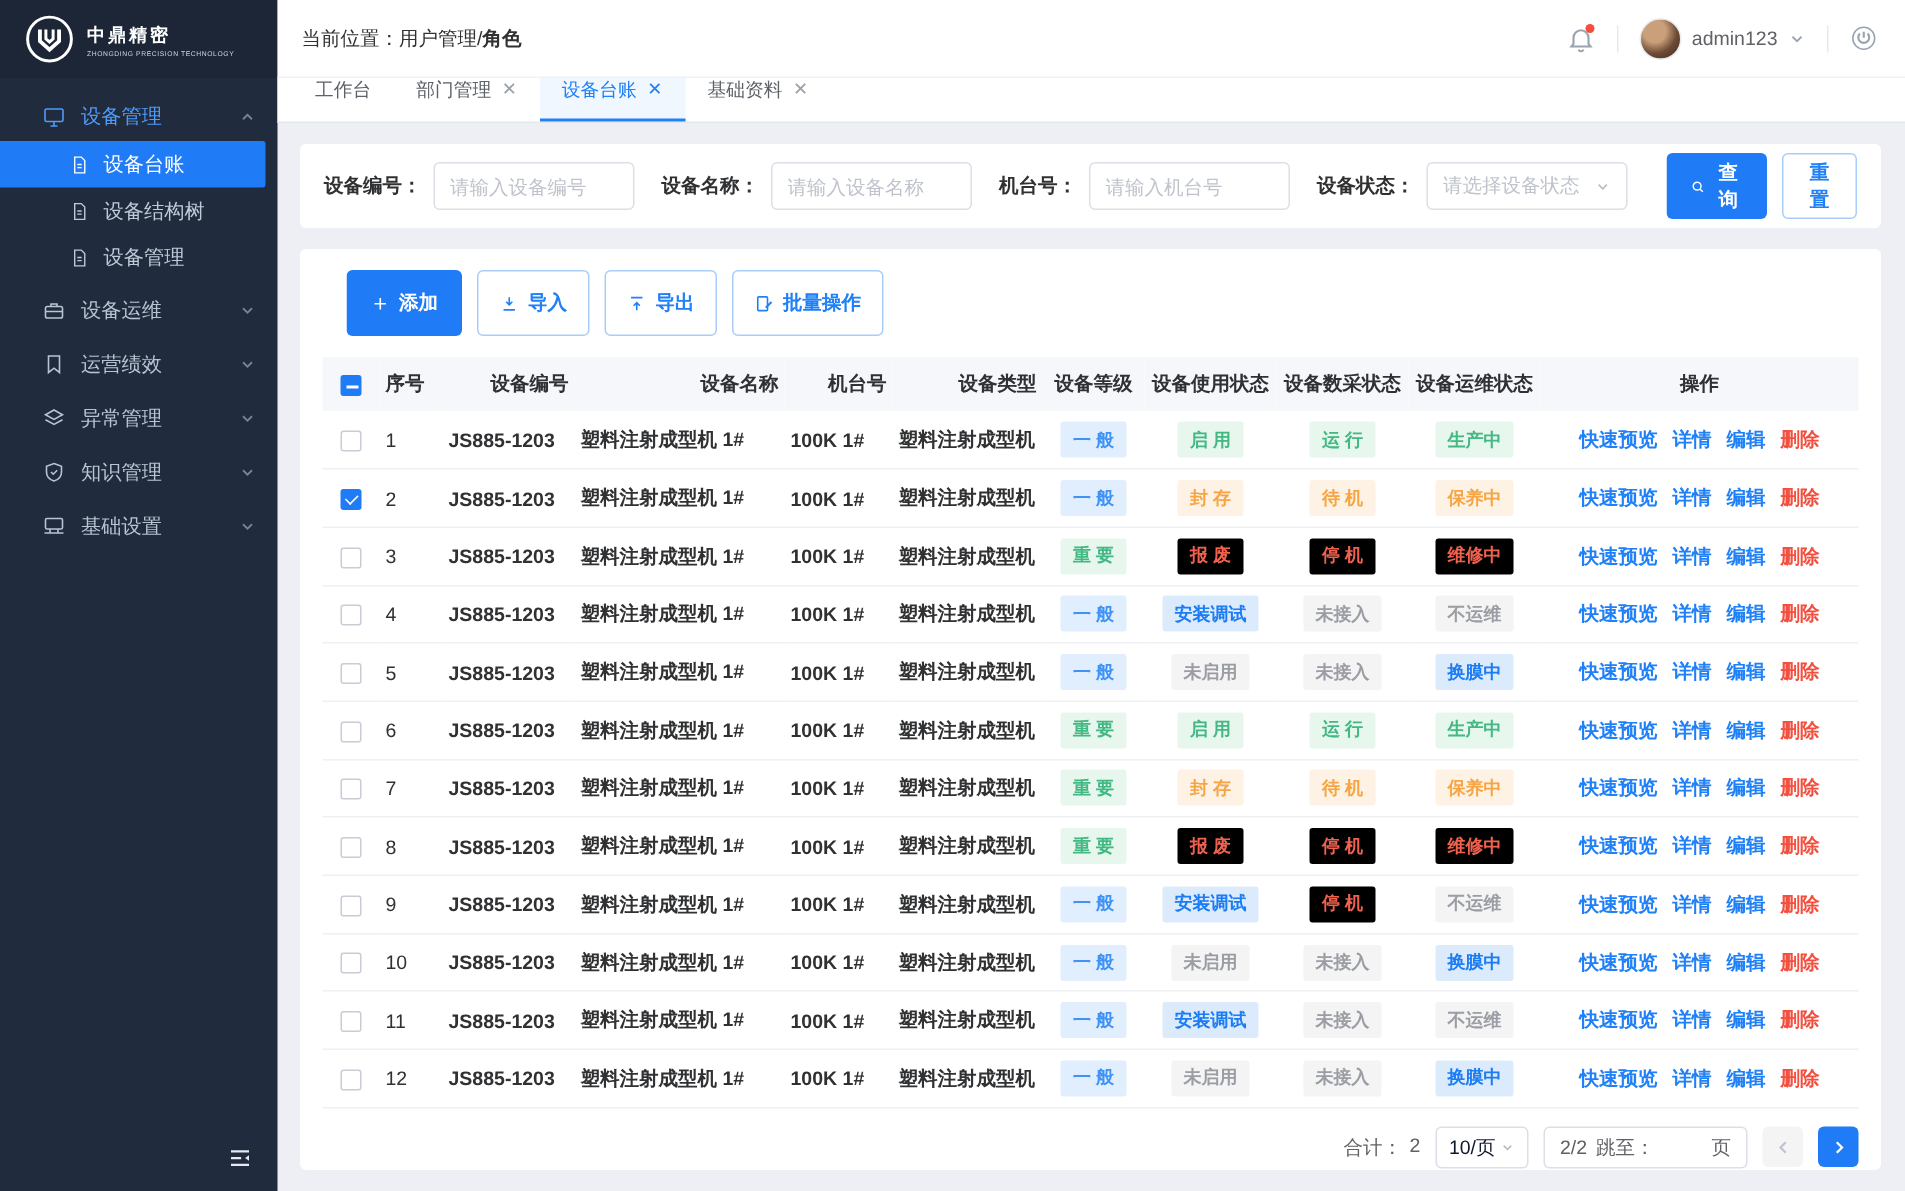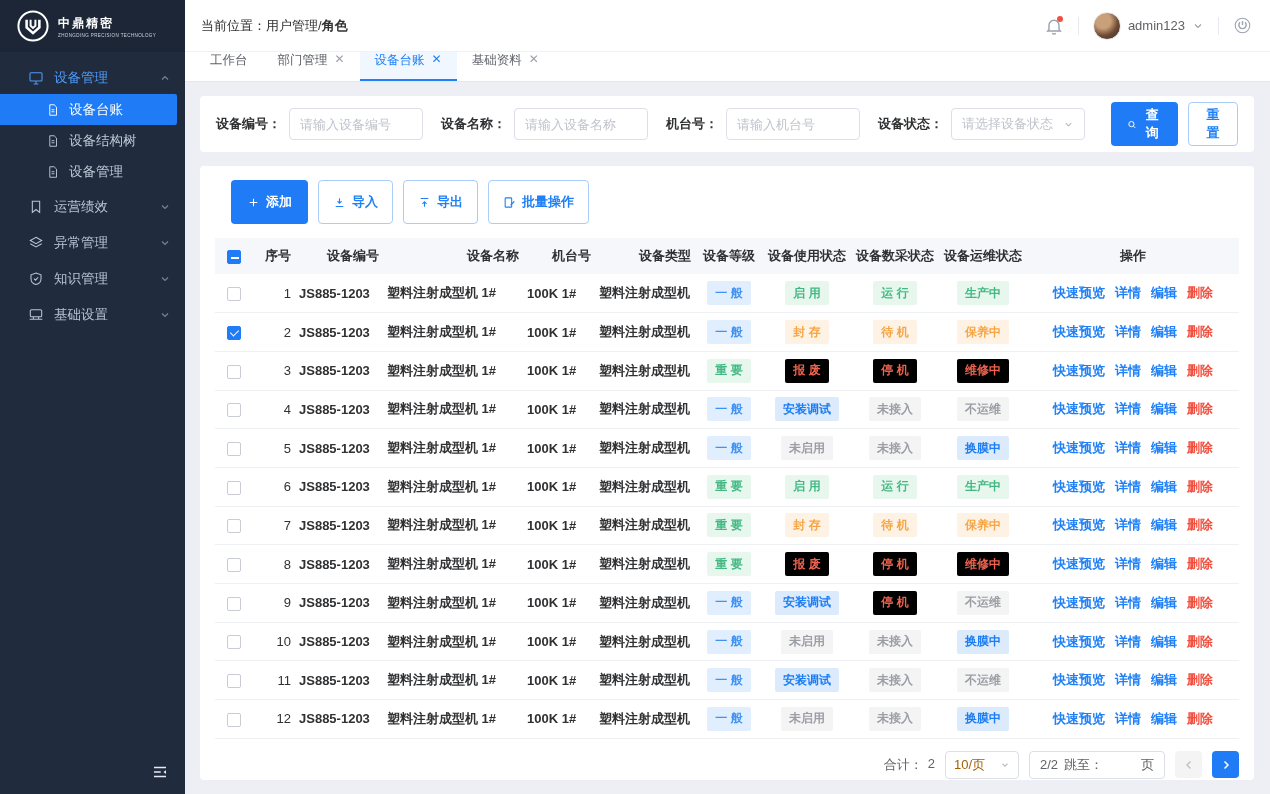--- a/index.html
+++ b/index.html
@@ -67,21 +67,21 @@
   .btn svg { width:13px; height:13px; }
   .search-btns { display:flex; gap:10px; margin-left:8px; }
 
   
   .table-card { flex:1; padding:14px 15px 12px; display:flex; flex-direction:column; overflow:hidden; }
   .toolbar { display:flex; gap:10px; flex-shrink:0;padding-left:16px; }
   table { border-collapse:collapse; width:100%; table-layout:fixed; margin-top:14px; }
   thead th { background:#f5f7fa; height:36px; font-size:13px; color:#303133; font-weight:bold; text-align:right; padding:0 4px; }
   tbody td { height:38.7px; border-bottom:1px solid #eef0f4; font-size:13px; padding:0 4px; }
   .col-cb { width:38px; text-align:center; }
-  .col-seq { width:42px; text-align:right; }
+  .col-seq { width:42px; text-align:left; }
   .col-code { width:88px; font-weight:bold; }
   .col-name { width:140px; font-weight:bold; }
   .col-machine { width:72px; font-weight:bold; }
   .col-type { width:100px; font-weight:bold; }
   .col-level { width:68px; text-align:center; }
   .col-use, .col-daq, .col-ops { width:88px; text-align:center; }
   .col-actions { width:212px; text-align:center; white-space:nowrap; }
   thead .col-code, thead .col-name, thead .col-machine, thead .col-type { font-weight:bold; }
   .cb { display:inline-block; width:14px; height:14px; border:1px solid #c9ccd4; border-radius:2px; background:#fff; vertical-align:middle; cursor:pointer; position:relative; }
   .cb.checked, .cb.indeterminate { background:#1f7cf6; border-color:#1f7cf6; }
@@ -93,21 +93,21 @@
   .badge.green   { background:#e7f7ee; color:#43b883; }
   .badge.orange  { background:#fdf2e3; color:#f7a544; }
   .badge.red     { background:#000000; color:#f0614e; }
   .badge.gray    { background:#f4f4f5; color:#9a9da3; }
   .lnk { color:#2080f7; font-weight:bold; cursor:pointer; margin:0 5px; text-decoration:none; }
   .lnk.danger { color:#f34f3f; }
 
   
   .pager { display:flex; align-items:center; justify-content:flex-end; gap:10px; margin-top:12px; flex-shrink:0; color:#606266; }
   .pg-total { display:flex; gap:5px; }
-  .pg-size { width:74px; height:28px; border:1px solid #dcdfe6; border-radius:4px; display:flex; align-items:center; justify-content:space-between; padding:0 8px; cursor:pointer; color:#a16207; }
+  .pg-size { width:62px; height:28px; border:1px solid #dcdfe6; border-radius:4px; display:flex; align-items:center; justify-content:space-between; padding:0 8px; cursor:pointer; color:#0f172a; }
   .pg-size .chev { width:10px; height:10px; color:#b8bcc4; }
   .pg-jump { height:28px; border:1px solid #dcdfe6; border-radius:4px; display:flex; align-items:center; padding:0 10px; gap:6px; }
   .pg-jump input { width:26px; border:none; outline:none; font-size:13px; font-family:inherit; }
   .pg-btn { width:27px; height:27px; border-radius:4px; display:flex; align-items:center; justify-content:center; cursor:pointer; }
   .pg-btn svg { width:12px; height:12px; }
   .pg-prev { background:#f4f4f5; color:#c0c4cc; }
   .pg-next { background:#1f7cf6; color:#fff; }
 </style>
 </head>
 <body>
@@ -151,20 +151,32 @@
               <path d="M9.5 11.5h5M9.5 15h5"></path>
             </svg>
             <span>设备结构树</span>
           </div>
           <div class="sub-item">
             <svg class="nav-icon" viewBox="0 0 24 24" fill="none" stroke="currentColor" stroke-width="1.6">
               <path d="M6.5 3h7.5l4 4v14h-11.5z"></path>
               <path d="M9.5 11.5h5M9.5 15h5"></path>
             </svg>
             <span>设备管理</span>
+          </div>
+        </div>
+        <div class="sub-group">
+          <div class="nav-item">
+            <svg class="nav-icon" viewBox="0 0 24 24" fill="none" stroke="currentColor" stroke-width="1.6">
+              <rect x="3.5" y="8" width="17" height="11.5" rx="1.8"></rect>
+              <path d="M9 8V5.5h6V8M3.5 13h17"></path>
+            </svg>
+            <span class="nav-label">设备运维</span>
+            <svg class="chev" viewBox="0 0 24 24" fill="none" stroke="currentColor" stroke-width="2.4">
+              <path d="M6 9l6 6 6-6"></path>
+            </svg>
           </div>
         </div>
         <div class="sub-group">
           <div class="nav-item">
             <svg class="nav-icon" viewBox="0 0 24 24" fill="none" stroke="currentColor" stroke-width="1.6">
               <path d="M6.5 3.5h11V20l-5.5-4.3L6.5 20z"></path>
             </svg>
             <span class="nav-label">运营绩效</span>
             <svg class="chev" viewBox="0 0 24 24" fill="none" stroke="currentColor" stroke-width="2.4">
               <path d="M6 9l6 6 6-6"></path>

